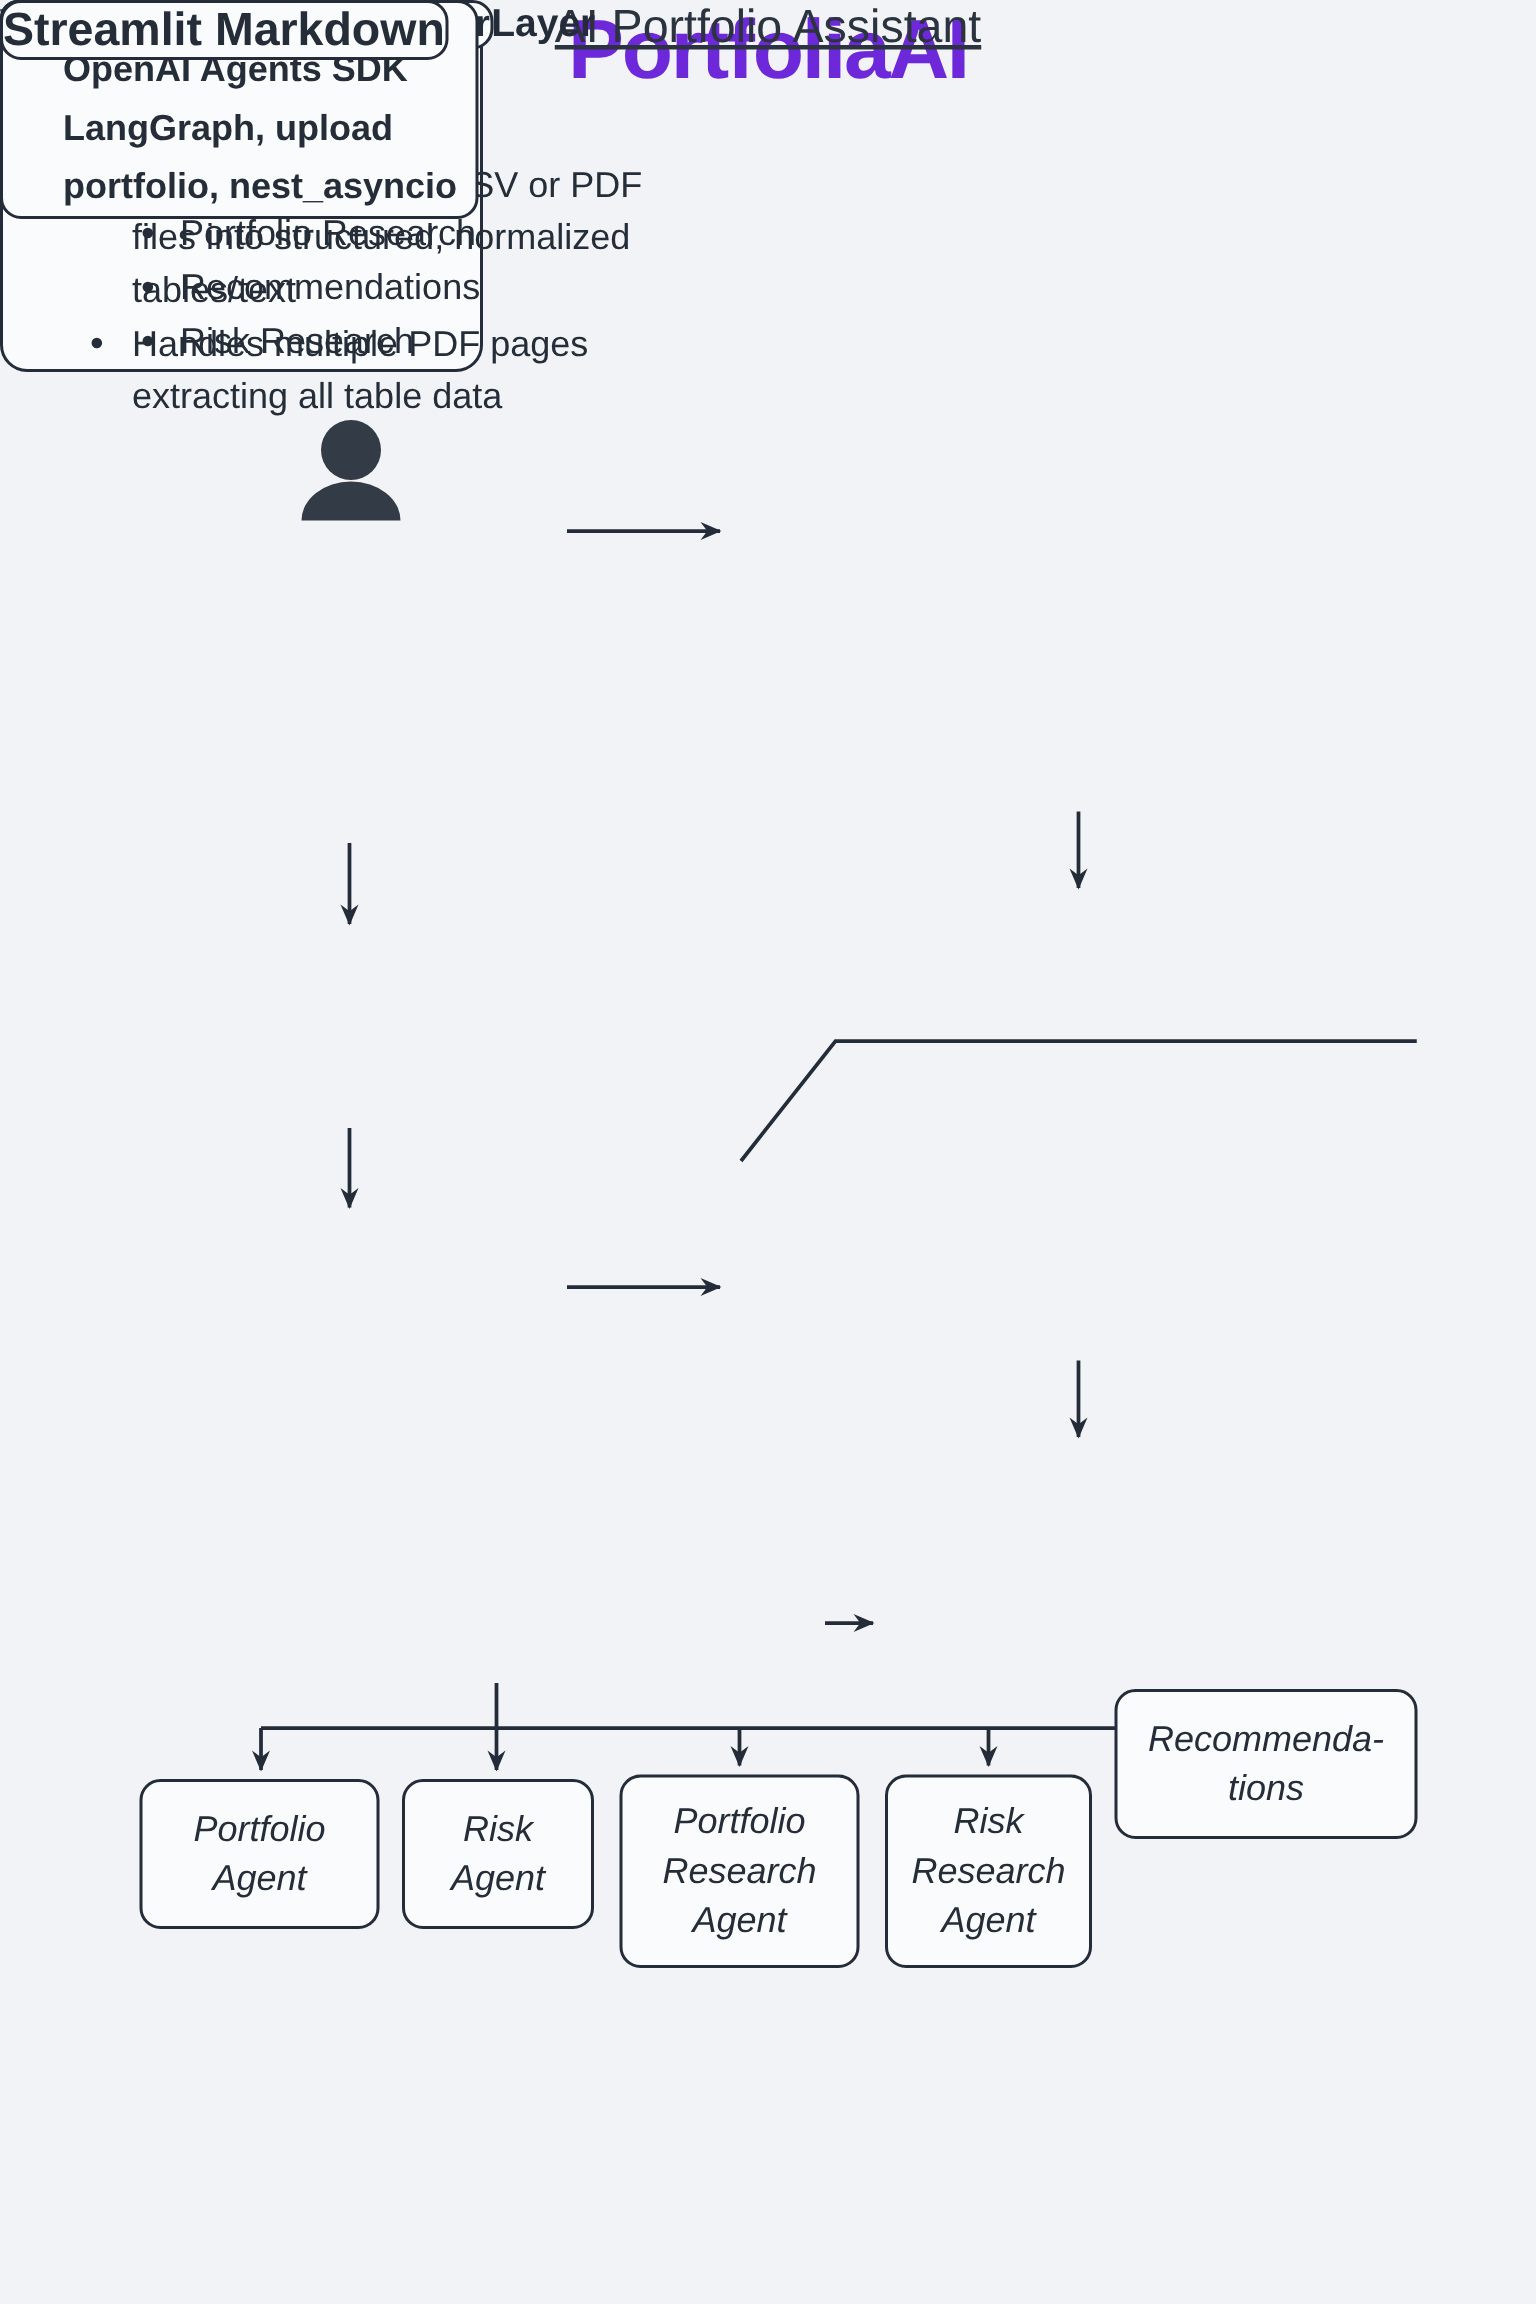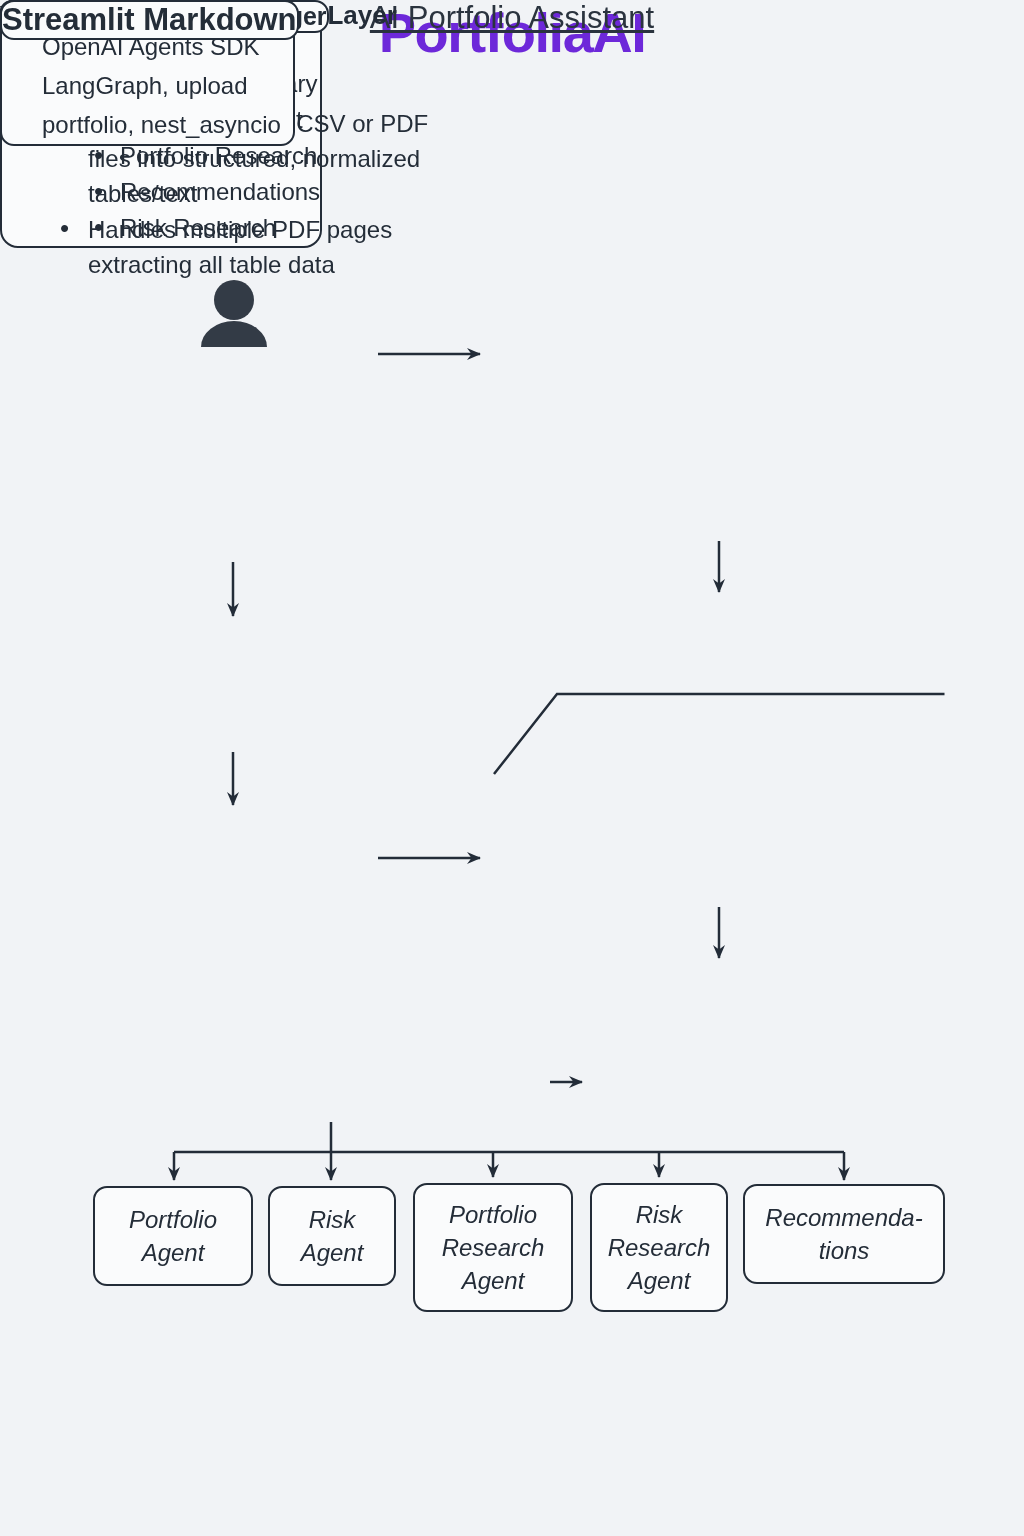--- a/index.html
+++ b/index.html
@@ -66,21 +66,21 @@
   .converter-box { left:493; top:601; width:454; height:296; padding-top:26px; }
   .converter-box .bullet-list { position:absolute; left:48px; top:104px; width:382px; }
   .converter-box .bullet-list li { padding-left:38px; line-height:35px; margin-bottom:1px; }
   .converter-box .bullet-list li::before { left:10px; }
 
   .csv-box { left:153; top:687; width:175; height:55; border-radius:10px; border-width:2px; }
   .small-conv-box { left:125; top:815; width:232; height:78; }
   .ipl-heading { left:97; top:624; }
   .wol-heading { left:92; top:981; }
   .manager-box { left:115; top:1045; width:432; height:77; }
-  .sdk-box { left:588; top:968; width:359; height:145; padding:25px 12px 0 40px; }
+  .sdk-box { left:588; top:968; width:359; height:145; padding:25px 12px 0 40px;font-weight:bold; }
   .sdk-box .line { font-size:24px; line-height:39px; }
 
   .agent-text { font-size:24px; line-height:33px; }
   .agent-text span { display:block;font-style:italic; }
 
   .output-heading { left:104; top:1378; font-size:33px; font-weight:bold; }
   .output-sub { left:114; top:1437; font-size:26px; }
   .markdown-box { left:573; top:1366; width:370; height:78; }
   .markdown-box .box-title { font-size:31px;border-radius:13px; }
 </style>
@@ -194,21 +194,21 @@
       <span>Agent</span>
     </div>
   </div>
   <div class="node md" style="left:590px; top:1183px; width:138px; height:129px;">
     <div class="center-col agent-text">
       <span>Risk</span>
       <span>Research</span>
       <span>Agent</span>
     </div>
   </div>
-  <div class="node md" style="left:743px; top:1184px; width:202px; height:100px;">
+  <div class="node md" style="left:743px; top:1126px; width:202px; height:100px;">
     <div class="center-col agent-text">
       <span>Recommenda-</span>
       <span>tions</span>
     </div>
   </div>
 
   <div class="abs output-heading">Output Layer</div>
   <div class="abs output-sub">Expandable sections</div>
 
   <div class="node md markdown-box">

